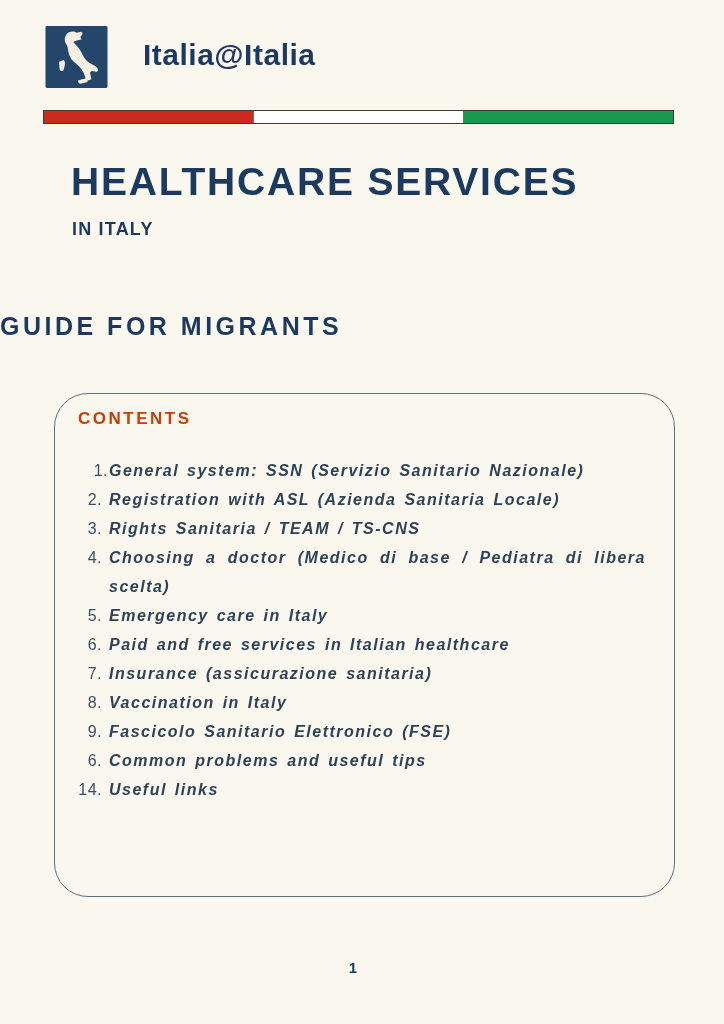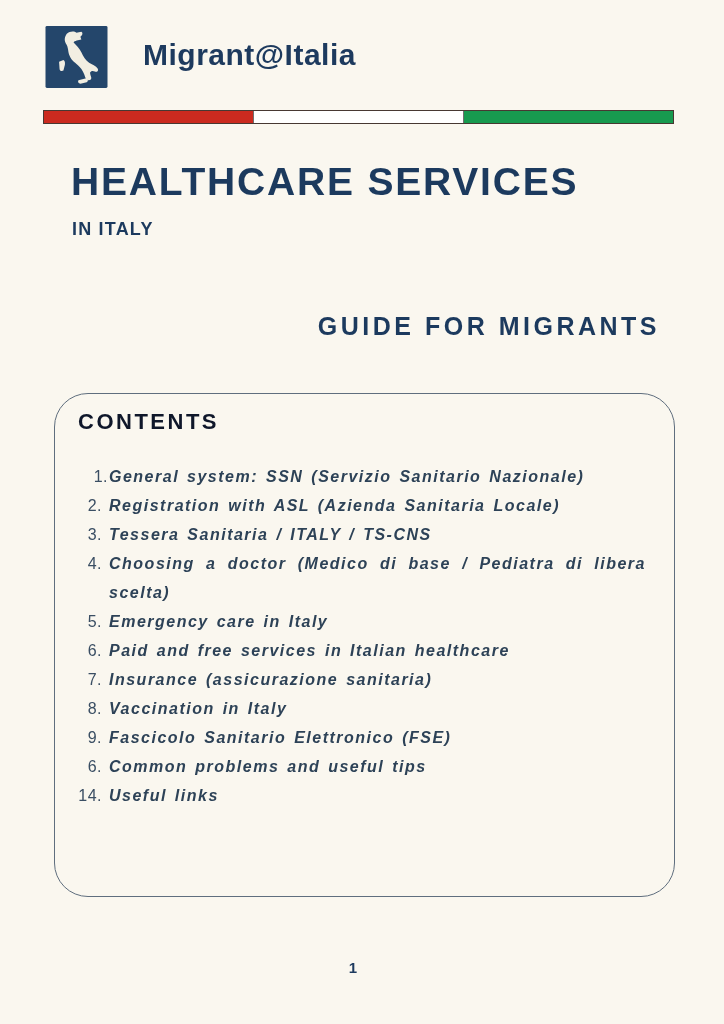--- a/index.html
+++ b/index.html
@@ -42,37 +42,37 @@
     font-size: 39px; font-weight: 800; letter-spacing: 1.8px;
     color: #1C3A5E; line-height: 1.1;
   }
   .title-sub {
     position: absolute; left: 72px; top: 220px;
     font-size: 18px; font-weight: 800; letter-spacing: 1.2px;
     color: #1C3A5E; line-height: 1.1;
   }
   .guide-heading {
     position: absolute; left: 0; top: 313px; width: 660px;
-    text-align: right;
+    text-align: left;
     font-size: 25px; font-weight: 800; letter-spacing: 3.5px;
     color: #1C3A5E; line-height: 1.1;
   }
 
   
   .contents-box {
     position: absolute; left: 54px; top: 393px;
     width: 621px; height: 504px;
     border: 1.5px solid #5F6E7E;
     border-radius: 34px;
     padding: 15px 28px 0 22px;
     background: transparent;
   }
   .contents-heading {
-    font-size: 22px; font-weight: 800; letter-spacing: 2.5px;
-    color: #0f172a; margin-left: 1px;
+    font-size: 17px; font-weight: 800; letter-spacing: 2.5px;
+    color: #c2410c; margin-left: 1px;
   }
   .toc { margin-top: 27px; }
   .toc-row {
     display: flex; align-items: flex-start;
     line-height: 29px;
     color: #2D4257;
     font-size: 16px;
   }
   .toc-row .num {
     flex: 0 0 32px; text-align: right;
@@ -117,21 +117,21 @@
         C46 51 48 53 47 55
         C45 57 42 56 41 53
         C40 49 38 45 35 42
         C31 38 27 36 25 31
         C23 27 24 22 21 18
         C19 14 20 11 22 8 Z" fill="#F2EEE2"></path>
       <path d="M34 56 L42 54 C44 55 44.5 57 42.5 58 L36 59.5 C34 59.5 33 57.5 34 56 Z" fill="#F2EEE2"></path>
       <path d="M14 37 L18.5 35 C20.5 36 20.5 39 19.5 42 L18.5 46 C16.5 47 14.5 46 14.5 44 Z" fill="#F2EEE2"></path>
     </svg>
   </div>
-  <div class="brand">Migrant@Italia</div>
+  <div class="brand">Italia@Italia</div>
 
   <div class="flag">
     <div class="seg" style="background-color: rgb(203, 42, 31);"></div>
     <div class="seg" style="background-color: rgb(255, 255, 255);"></div>
     <div class="seg" style="background-color: rgb(23, 154, 79);"></div>
   </div>
 
   <h1 class="title-main">HEALTHCARE SERVICES</h1>
   <h2 class="title-sub">IN ITALY</h2>
   <h3 class="guide-heading">GUIDE FOR MIGRANTS</h3>
@@ -142,21 +142,21 @@
       <div class="toc-row tight">
         <span class="num">1.</span>
         <span class="txt">General system: SSN (Servizio Sanitario Nazionale)</span>
       </div>
       <div class="toc-row">
         <span class="num">2.</span>
         <span class="txt">Registration with ASL (Azienda Sanitaria Locale)</span>
       </div>
       <div class="toc-row">
         <span class="num">3.</span>
-        <span class="txt">Tessera Sanitaria / ITALY / TS-CNS</span>
+        <span class="txt">Rights Sanitaria / TEAM / TS-CNS</span>
       </div>
       <div class="toc-row">
         <span class="num">4.</span>
         <span class="txt">Choosing a doctor (Medico di base / Pediatra di libera scelta)</span>
       </div>
       <div class="toc-row">
         <span class="num">5.</span>
         <span class="txt">Emergency care in Italy</span>
       </div>
       <div class="toc-row">

